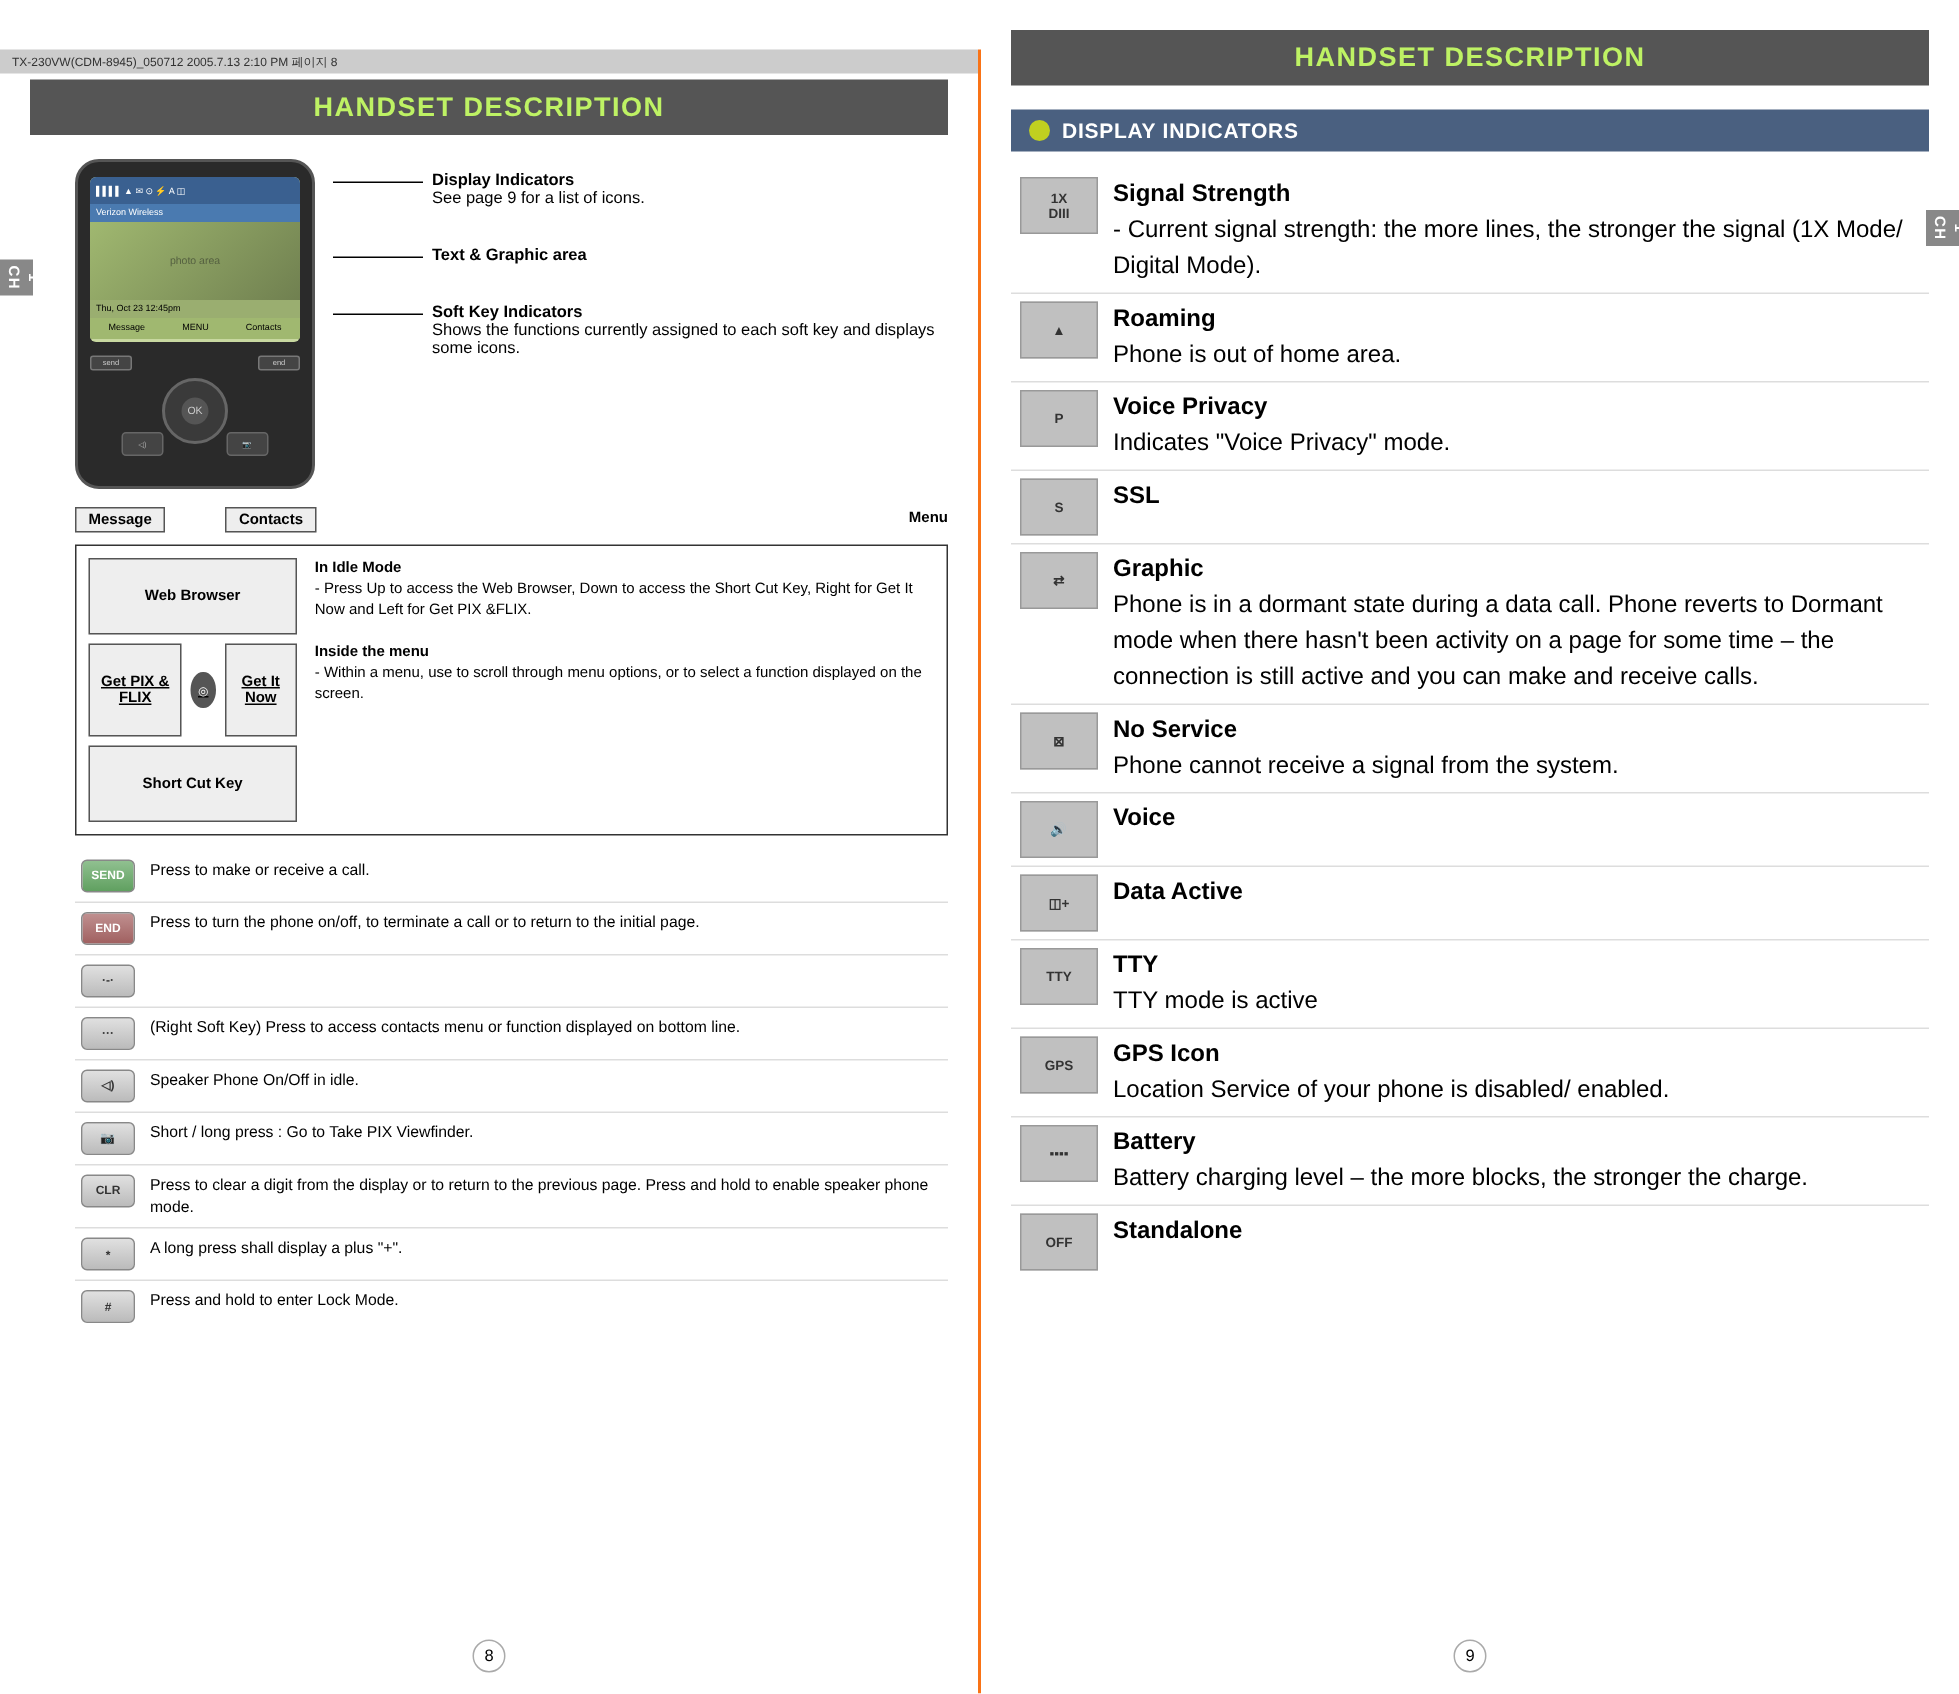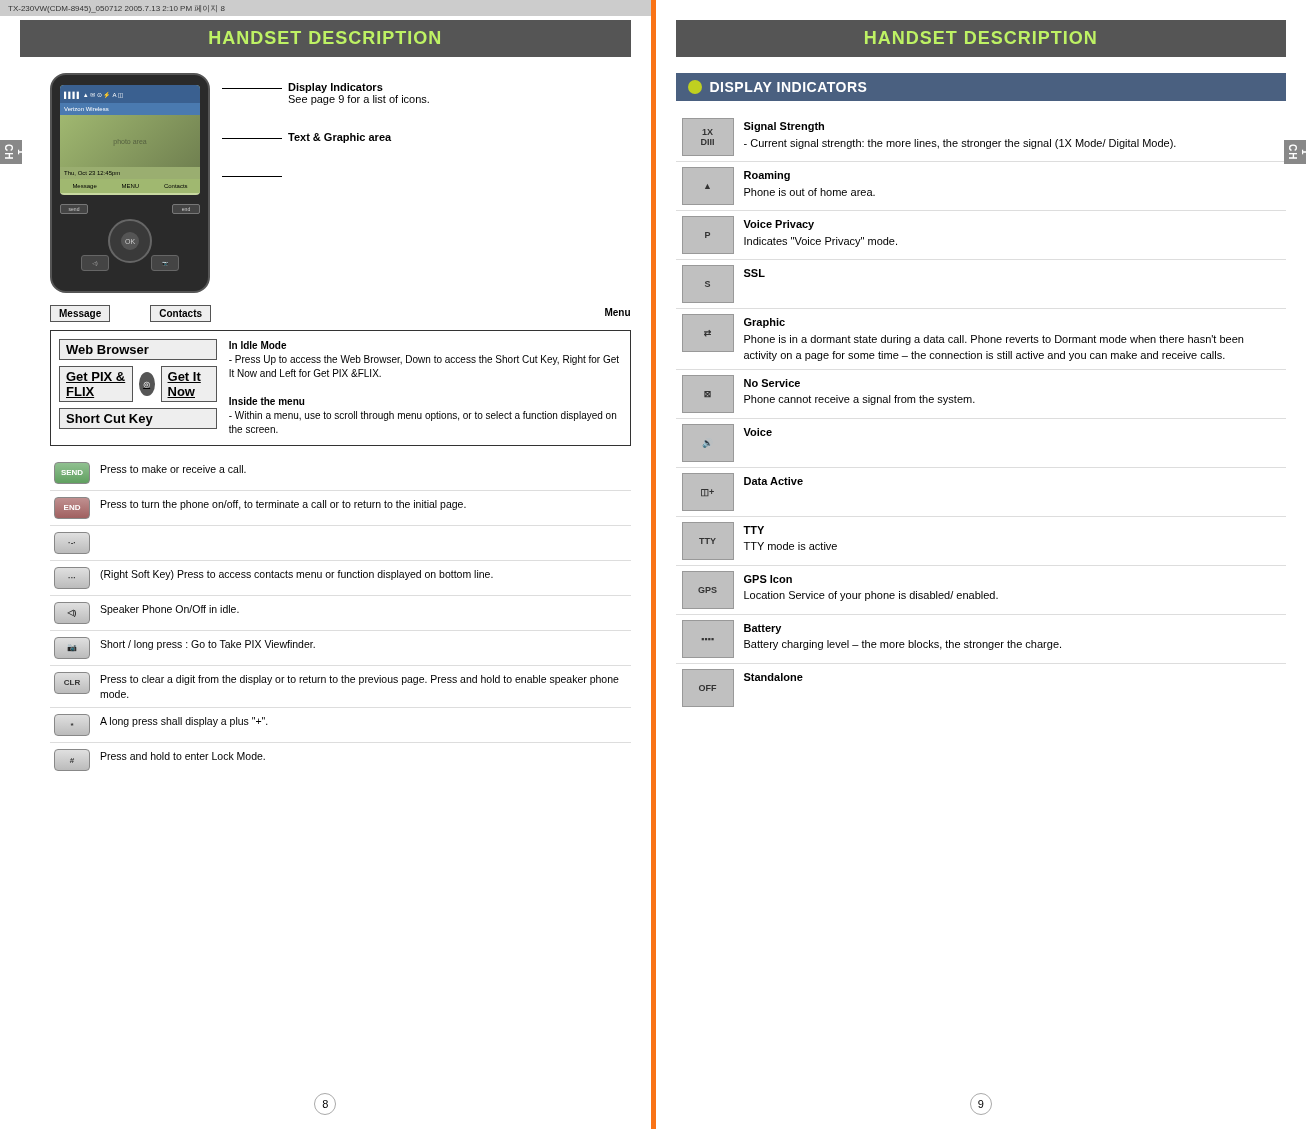--- a/index.html
+++ b/index.html
@@ -13,21 +13,22 @@
     }
 
     
     .page {
       flex: 1;
       background: #fff;
       position: relative;
       padding: 20px;
     }
     .page-left {
-      border-right: 5px solid #f97316;
+      border-right: 2px solid #f97316;
+      margin-top: 33px;
     }
 
     
     .ch-tab {
       position: absolute;
       top: 140px;
       width: 22px;
       background: #888;
       color: #fff;
       font-size: 10px;
@@ -154,24 +155,24 @@
       margin-left: 30px;
     }
     .idle-buttons-col {
       display: flex;
       flex-direction: column;
       gap: 6px;
     }
     .idle-btn {
       border: 1px solid #555;
       background: #eee;
-      padding: 2px 6px;
-      font-size: 13px;
-      font-weight: bold;
-      text-align: left;
+      padding: 19px 6px;
+      font-size: 10px;
+      font-weight: bold;
+      text-align: center;
     }
     .idle-row {
       display: flex;
       align-items: center;
       gap: 6px;
       text-decoration: underline;
     }
     .nav-icon-box {
       width: 24px;
       height: 24px;
@@ -274,21 +275,21 @@
       background: #c0c0c0;
       border: 1px solid #999;
       display: flex;
       align-items: center;
       justify-content: center;
       font-size: 9px;
       font-weight: bold;
       color: #333;
     }
     .indicator-text {
-      font-size: 11px;
+      font-size: 16px;
       line-height: 1.5;
     }
     .indicator-text strong {
       font-weight: bold;
     }
 
     
     .top-bar {
       position: absolute;
       top: 0;
@@ -360,20 +361,24 @@
         </div>
       </div>
       <div class="callout-line">
         <div class="line-horiz"></div>
         <div class="callout-label">
           <strong>Text &amp; Graphic area</strong>
         </div>
       </div>
       <div class="callout-line">
         <div class="line-horiz"></div>
+        <div class="callout-label">
+          <strong>Soft Key Indicators</strong><br>
+          <span>Shows the functions currently assigned to each soft key and displays some icons.</span>
+        </div>
       </div>
     </div>
   </div>
 
   <div class="softkey-labels">
     <div class="softkey-box">Message</div>
     <div style="width:40px;"></div>
     <div class="softkey-box">Contacts</div>
     <div style="flex:1;"></div>
     <div style="font-size:10px;padding-top:2px;">

